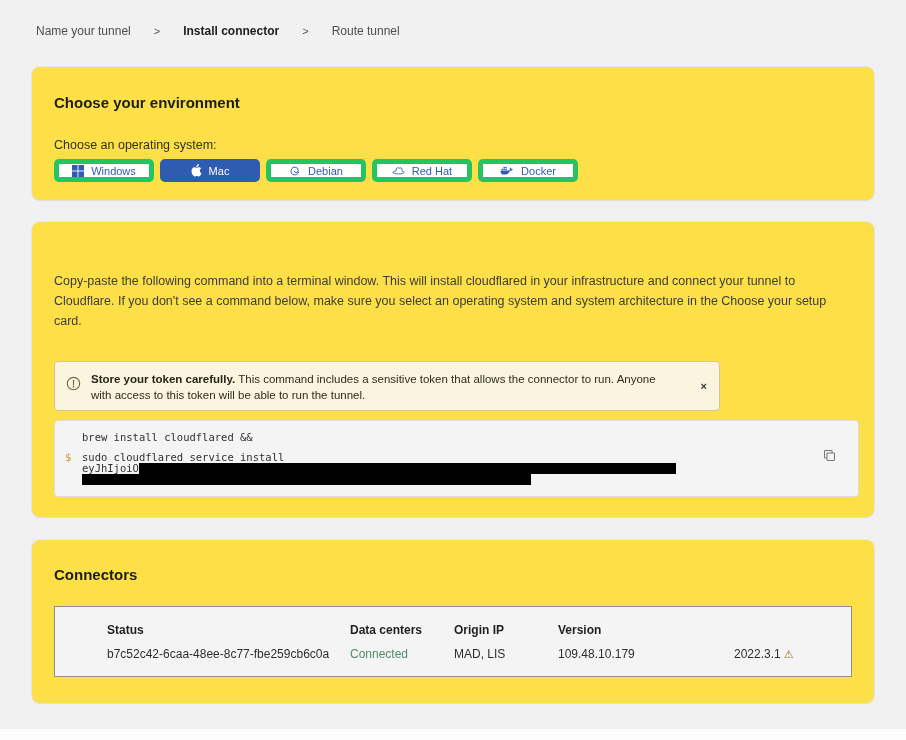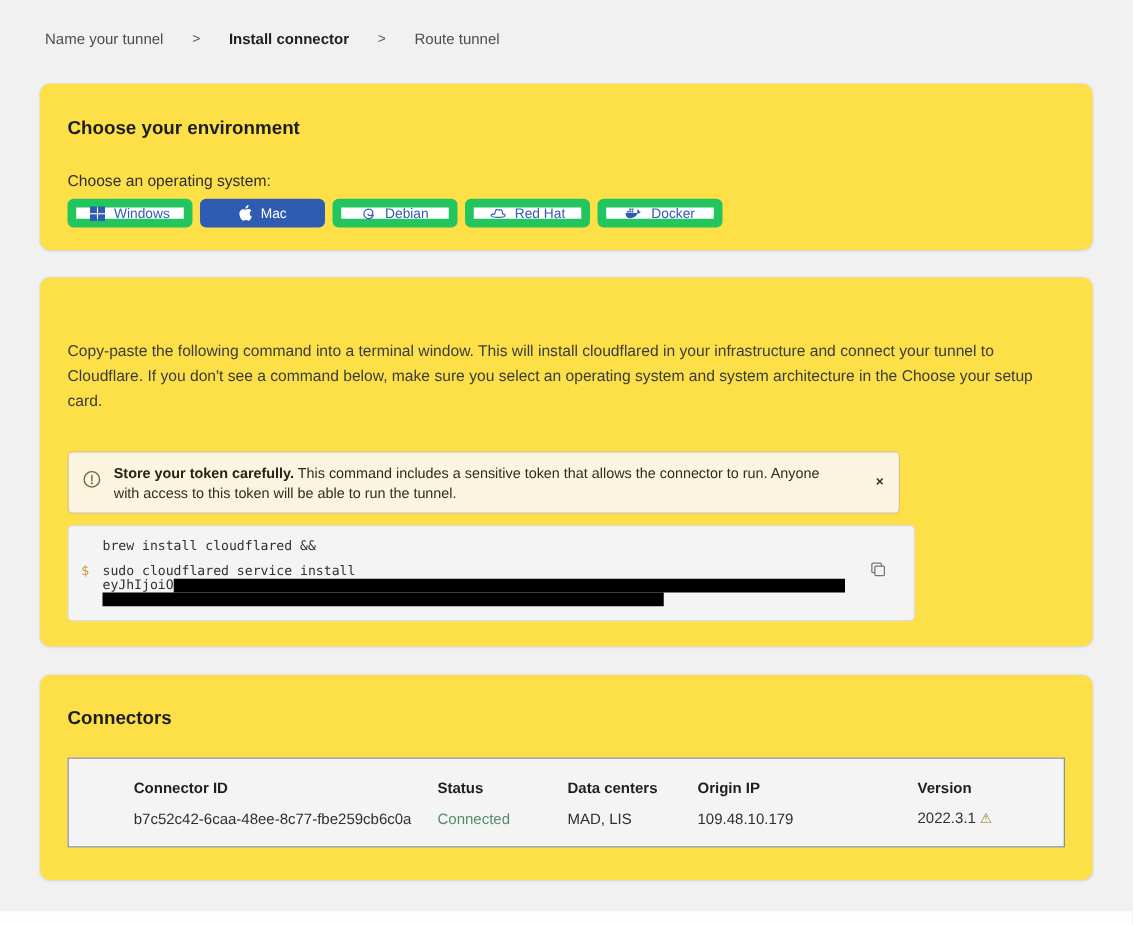--- a/index.html
+++ b/index.html
@@ -26,21 +26,21 @@
   }
   .card h2 { font-size: 15px; font-weight: bold; color: #1d1d1d; line-height: 17px; }
 
   .card-env { margin-top: 29px; padding: 27px 22px 18px; }
   .os-label { margin-top: 27px; font-size: 12.5px; color: #303030; line-height: 14px; }
   .os-row { margin-top: 7px; display: flex; gap: 6px; }
   .os-btn {
     width: 100px; height: 23px;
     display: flex; align-items: center; justify-content: center; gap: 7px;
     background: #fff;
-    border: 7px solid #22c55e; border-radius: 5px;
+    border: 5px solid #22c55e; border-radius: 5px;
     color: var(--accent-blue, #2d5cb2);
     font-size: 11px; font-family: inherit; cursor: pointer;
   }
   .os-btn.selected { background: var(--accent-blue, #2d5cb2); border-color: var(--accent-blue, #2d5cb2); color: #fff; }
   .os-icon { display: flex; align-items: center; }
   .os-icon svg { display: block; }
 
   .card-install { margin-top: 22px; padding: 25px 22px 20px; }
   .desc { margin-top: 24px; font-size: 12.5px; line-height: 20px; color: #3c3c3c; max-width: 798px; }
 
@@ -56,21 +56,21 @@
   .warning-icon { margin-top: 7px; display: flex; }
   .warning-text { font-size: 11.5px; line-height: 16px; color: #2e2c20; padding-top: 2px; max-width: 578px; }
   .warning-text strong { color: #262418; }
   .warning-close {
     position: absolute; right: 12px; top: 50%; transform: translateY(-50%);
     background: none; border: none; cursor: pointer;
     font-size: 11px; font-weight: bold; color: #333; font-family: inherit;
   }
 
   .codeblock {
-    margin-top: 9px; width: 678px;
+    margin-top: 9px; width: 805px;
     background: #f4f4f4; border: 1px solid #dcdcdc; border-radius: 4px;
     padding: 11px 14px 11px 10px;
     position: relative;
     font-family: "DejaVu Sans Mono", monospace;
     font-size: 10.5px; color: #303030;
   }
   .code-line { display: flex; align-items: center; height: 11px; line-height: 11px; white-space: pre; }
   .code-gap { height: 9px; }
   .prompt-space { display: inline-block; width: 17px; flex: 0 0 17px; }
   .prompt { display: inline-block; width: 17px; flex: 0 0 17px; color: #cc9a34; }
@@ -207,21 +207,20 @@
         </span>
       </button>
     </div>
   </section>
 
   
   <section class="card card-connectors">
     <h2>Connectors</h2>
     <div class="conn-table">
       <div class="thead">
-        <div>Connector ID</div>
         <div>Status</div>
         <div>Data centers</div>
         <div>Origin IP</div>
         <div>Version</div>
       </div>
       <div class="trow">
         <div>b7c52c42-6caa-48ee-8c77-fbe259cb6c0a</div>
         <div class="status-connected">Connected</div>
         <div>MAD, LIS</div>
         <div>109.48.10.179</div>

